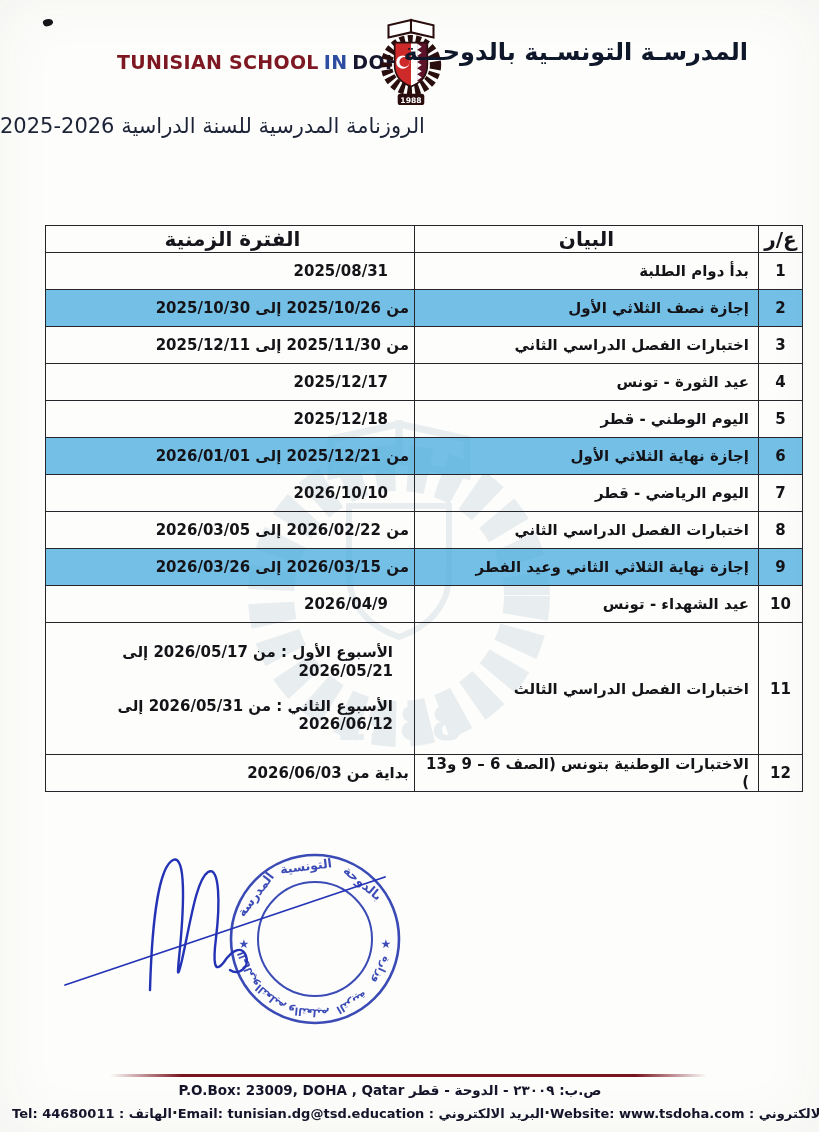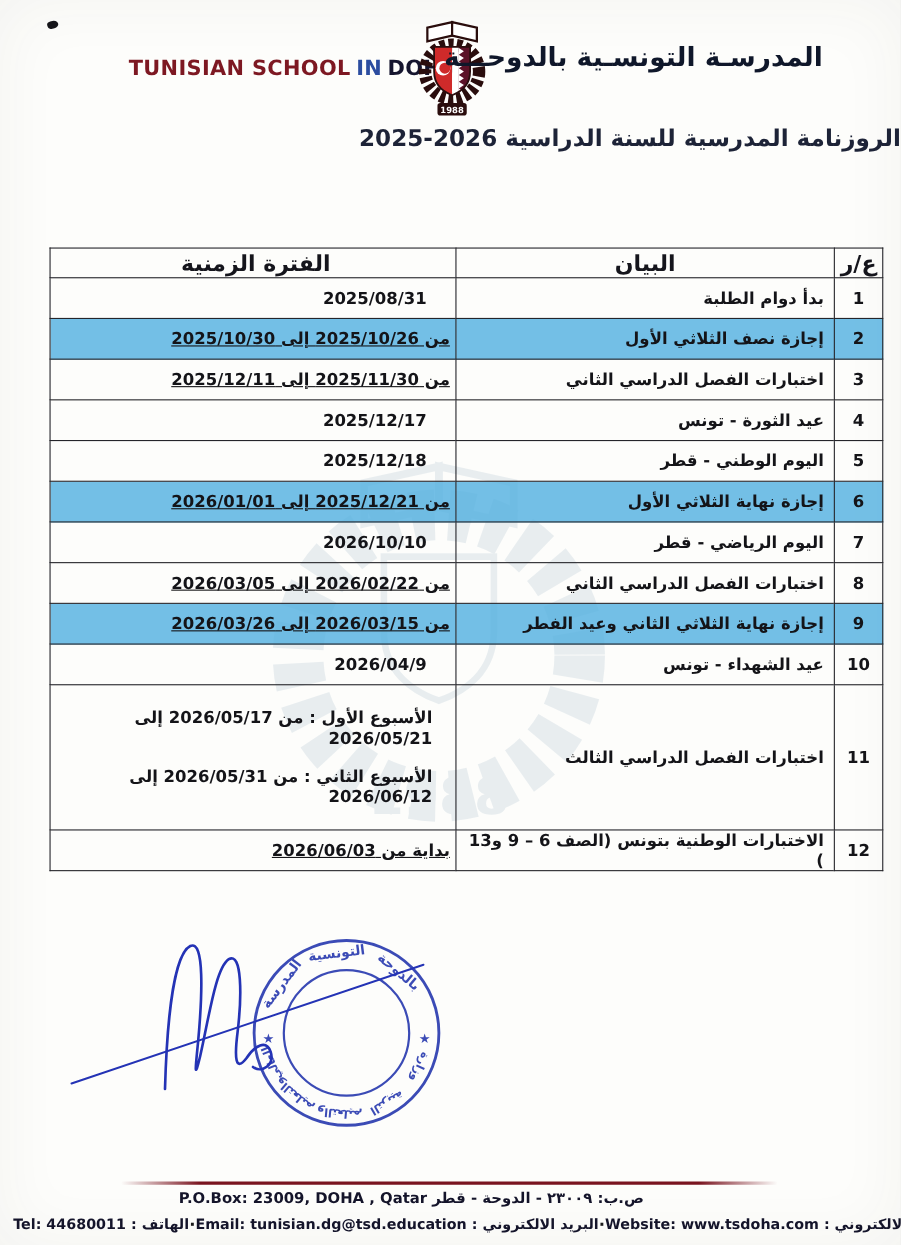--- a/index.html
+++ b/index.html
@@ -10,54 +10,54 @@
     box-shadow:inset 0 0 60px rgba(60,50,40,0.05);
   }
   
   .speck{position:absolute;left:43px;top:19px;width:10px;height:7px;background:#15151a;border-radius:40% 60% 50% 50%;transform:rotate(-18deg);}
   .school-en{position:absolute;left:117px;top:51px;font-size:19px;font-weight:bold;letter-spacing:.3px;white-space:nowrap;}
   .school-en .p1{color:#7d1822;}
   .school-en .p2{color:#2c4da0;margin:0 5px;}
   .school-en .p3{color:#15152e;}
   .logo{position:absolute;left:372px;top:16px;}
   .school-ar{position:absolute;right:71px;top:38px;font-size:24px;font-weight:bold;color:#0f172a;white-space:nowrap;}
-  .doc-title{position:absolute;top:114px;left:0;width:100%;text-align:right;font-size:21px;font-weight:bold;color:#1d2337;}
+  .doc-title{position:absolute;top:114px;left:0;width:100%;text-align:left;font-size:21px;font-weight:normal;color:#1d2337;}
   
   .watermark{position:absolute;left:213px;top:388px;width:372px;height:382px;opacity:.14;z-index:0;pointer-events:none;}
   
   table.cal{
     position:absolute;left:45px;top:225px;width:733px;z-index:1;
     border-collapse:collapse;table-layout:fixed;
   }
   table.cal th,table.cal td{
     border:1.6px solid #25252a;font-weight:bold;vertical-align:middle;
     background:transparent;
   }
   table.cal thead tr{height:27px;}
   table.cal tbody tr{height:37px;}
   table.cal tbody tr.tall{height:132px;}
   table.cal th{font-size:20px;text-align:center;color:#15151c;}
   .col-num{width:41px;text-align:center;font-size:15px;}
   .col-desc{width:325px;text-align:right;padding:0 9px;font-size:15px;}
   .col-period{width:361px;text-align:right;font-size:15px;padding-left:6px;}
   td.col-period.single{padding-right:26px;}
-  td.col-period.range{padding-right:5px;text-decoration:underline;}
+  td.col-period.range{padding-right:5px;}
   tr.hl td{background:rgba(84,177,224,.82);}
   .pline{text-align:right;padding-right:20px;line-height:1.25;}
   .pline + .pline{margin-top:16px;}
   
   .stamp{position:absolute;left:227px;top:851px;z-index:2;}
   .signature{position:absolute;left:55px;top:845px;z-index:3;}
   
   .footer-rule{
     position:absolute;top:1074px;left:110px;width:597px;height:3px;border-radius:2px;
     background:linear-gradient(90deg, rgba(122,21,32,0) 0%, #7a1520 12%, #7a1520 88%, rgba(122,21,32,0) 100%);
   }
   .footer-addr{
-    position:absolute;top:1082px;left:0;width:748px;text-align:center;
+    position:absolute;top:1082px;left:16px;width:748px;text-align:center;
     font-size:13.5px;font-weight:bold;color:#14142a;
   }
   .footer-contacts{
     position:absolute;top:1104px;left:12px;right:12px;
     display:flex;justify-content:flex-start;align-items:center;
     font-size:13px;font-weight:bold;color:#14142a;white-space:nowrap;
   }
   .footer-contacts .dot{font-size:15px;color:#1a1a1a;}
 </style>
 </head>

